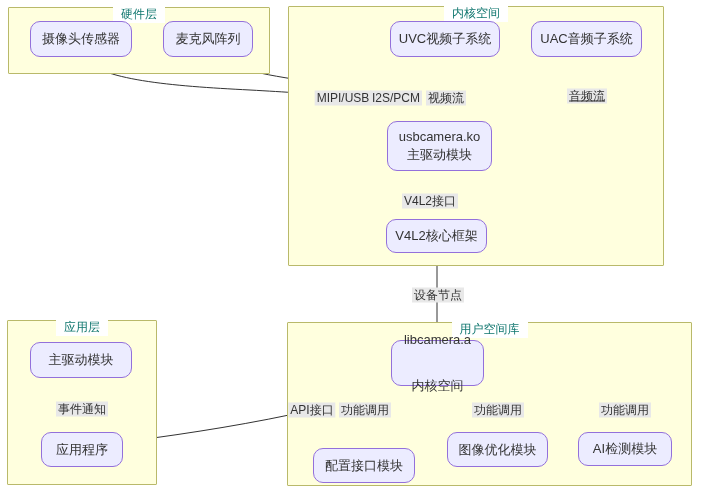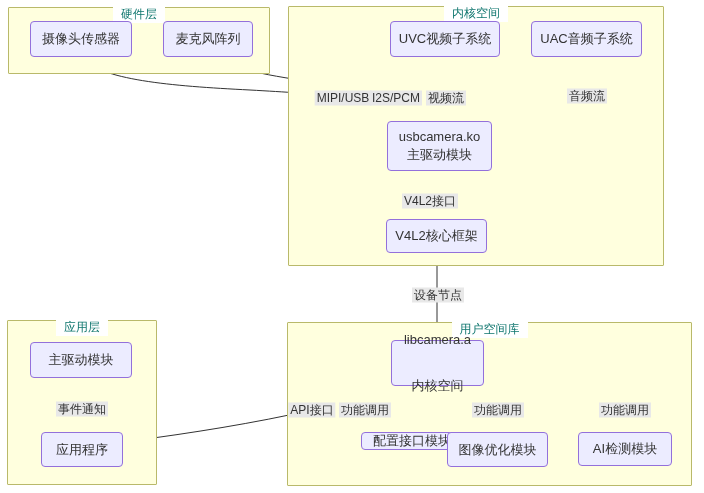--- a/index.html
+++ b/index.html
@@ -12,21 +12,21 @@
   .cluster{
     position:absolute;background:#ffffde;border:1px solid #b9b96a;border-radius:1px;
   }
   .cluster-title{
     position:absolute;top:-2px;left:50%;transform:translateX(-50%);
     background:#ffffff;padding:0 8px;font-size:12px;line-height:17px;
     color:#0f766e;white-space:nowrap;
   }
   .node{
     position:absolute;display:flex;flex-direction:column;align-items:center;justify-content:center;
-    background:#ECECFF;border:1px solid #9370DB;border-radius:4px;
+    background:#ECECFF;border:1px solid #9370DB;border-radius:10px;
     font-size:13px;line-height:18px;color:#333;text-align:center;white-space:nowrap;
     box-sizing:border-box;
   }
   .edge-label{
     position:absolute;transform:translate(-50%,-50%);
     background:#e8e8e8;padding:0 2px;font-size:12px;line-height:15px;
     color:#333;white-space:nowrap;
   }
   path.edge{fill:none;stroke:#333333;stroke-width:1px;}
 </style>
@@ -83,40 +83,40 @@
     <span>usbcamera.ko</span>
     <span>主驱动模块</span>
   </div>
   <div class="node" style="left:386px;top:219px;width:101px;height:34px;">
     <span>V4L2核心框架</span>
   </div>
   <div class="node" style="left:391px;top:340px;width:93px;height:46px;gap:28px;">
     <span>libcamera.a</span>
     <span>内核空间</span>
   </div>
-  <div class="node" style="left:313px;top:432px;width:102px;height:18px;margin-left:48px;">
+  <div class="node" style="left:313px;top:448px;width:102px;height:35px;">
     <span>配置接口模块</span>
   </div>
   <div class="node" style="left:447px;top:432px;width:101px;height:35px;">
     <span>图像优化模块</span>
   </div>
   <div class="node" style="left:578px;top:432px;width:94px;height:34px;">
     <span>AI检测模块</span>
   </div>
   <div class="node" style="left:30px;top:342px;width:102px;height:36px;">
     <span>主驱动模块</span>
   </div>
   <div class="node" style="left:41px;top:432px;width:82px;height:35px;">
     <span>应用程序</span>
   </div>
 
   <div class="edge-label" style="left:343px;top:98px;">MIPI/USB</div>
   <div class="edge-label" style="left:396px;top:98px;">I2S/PCM</div>
   <div class="edge-label" style="left:446px;top:98px;">视频流</div>
-  <div class="edge-label" style="left:587px;top:96px;">音频流</div>
+  <div class="edge-label" style="left:587px;top:96px;text-decoration:underline;">音频流</div>
   <div class="edge-label" style="left:430px;top:201px;">V4L2接口</div>
   <div class="edge-label" style="left:438px;top:295px;">设备节点</div>
   <div class="edge-label" style="left:312px;top:410px;">API接口</div>
   <div class="edge-label" style="left:365px;top:410px;">功能调用</div>
   <div class="edge-label" style="left:498px;top:410px;">功能调用</div>
   <div class="edge-label" style="left:625px;top:410px;">功能调用</div>
   <div class="edge-label" style="left:82px;top:409px;">事件通知</div>
 
 </div>
 

